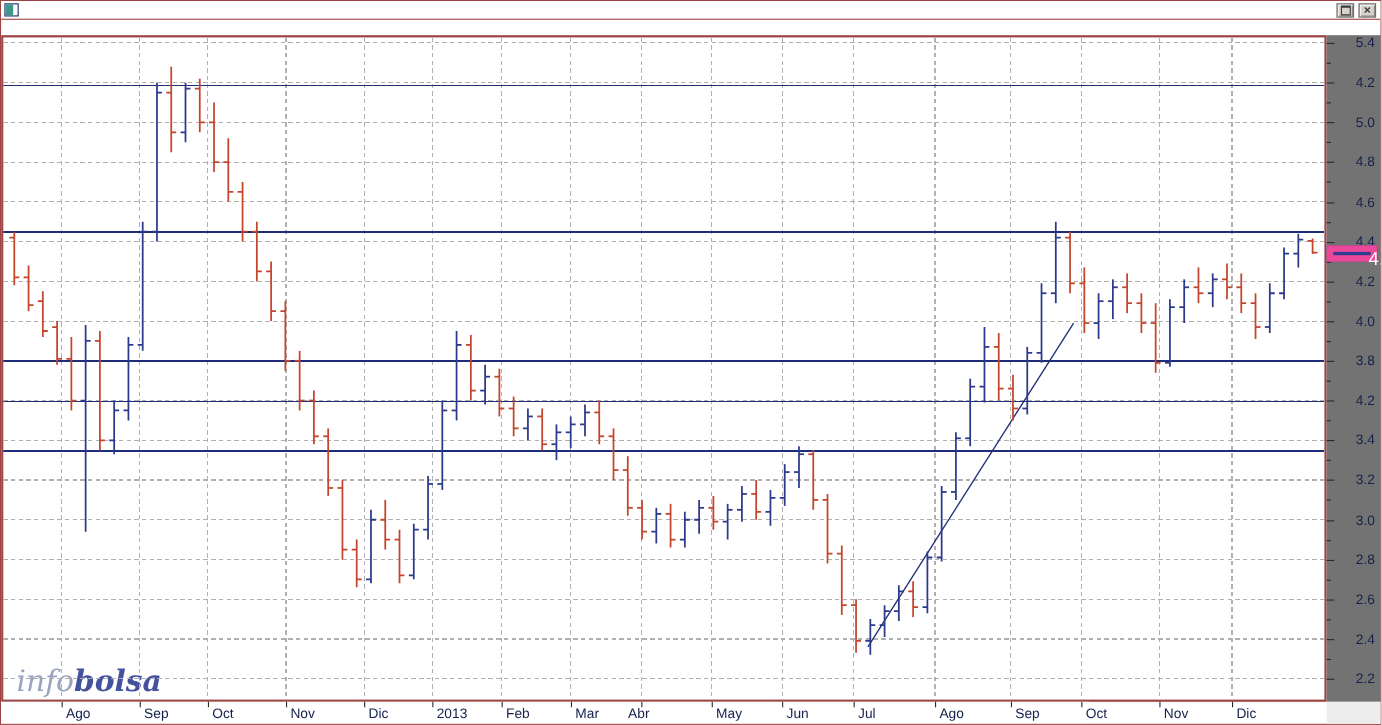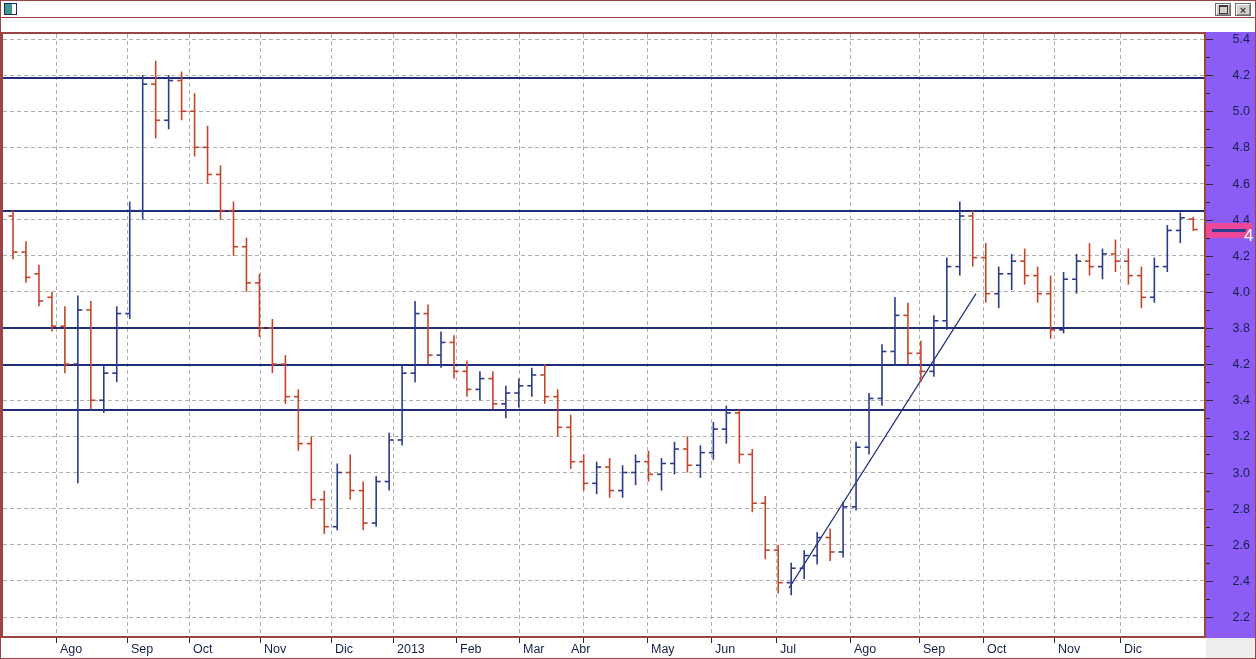--- a/index.html
+++ b/index.html
@@ -43,21 +43,21 @@
   #watermark{
     position:absolute;left:12px;bottom:2px;
     font-family:"DejaVu Serif",serif;font-style:italic;font-size:27px;line-height:28px;
     user-select:none;white-space:nowrap;
   }
   #wm-info{color:#9aa3c0;}
   #wm-bolsa{color:#44519f;font-weight:bold;}
   
   #y-axis{
     position:absolute;left:1205px;top:31px;width:49px;height:606px;
-    border-right:2px solid #9c4343;background:#8b5cf6;box-sizing:content-box;
+    border-right:2px solid #9c4343;background:#737373;box-sizing:content-box;
   }
   .ytick{position:absolute;left:0;height:1px;background:#2a2a2a;}
   .ytick.major{width:7px;}
   .ytick.minor{width:4px;}
   .ylabel{
     position:absolute;right:5px;width:38px;text-align:right;
     font-size:12.5px;color:#15214d;line-height:14px;
   }
   #price-marker{
     position:absolute;left:0;width:46px;height:15px;background:#2e3d8e;
@@ -84,20 +84,21 @@
     <div id="title-icon">
         <div class="pane"></div>
       </div>
     <div class="winbtn" id="btn-max">
       <span id="max-glyph"></span>
     </div>
     <div class="winbtn" id="btn-close">×</div>
   </div>
 
   <div id="plot">
+    <div id="watermark"><span id="wm-info">info</span><span id="wm-bolsa">bolsa</span></div>
     <svg id="plot-svg" viewBox="0 0 1201 602" preserveAspectRatio="none">
         <line x1="53" y1="0" x2="53" y2="602" class="grid"></line>
         <line x1="124" y1="0" x2="124" y2="602" class="grid"></line>
         <line x1="186" y1="0" x2="186" y2="602" class="grid"></line>
         <line x1="257" y1="0" x2="257" y2="602" class="grid"></line>
         <line x1="328" y1="0" x2="328" y2="602" class="grid"></line>
         <line x1="390" y1="0" x2="390" y2="602" class="grid"></line>
         <line x1="453" y1="0" x2="453" y2="602" class="grid"></line>
         <line x1="516" y1="0" x2="516" y2="602" class="grid"></line>
         <line x1="580" y1="0" x2="580" y2="602" class="grid"></line>

